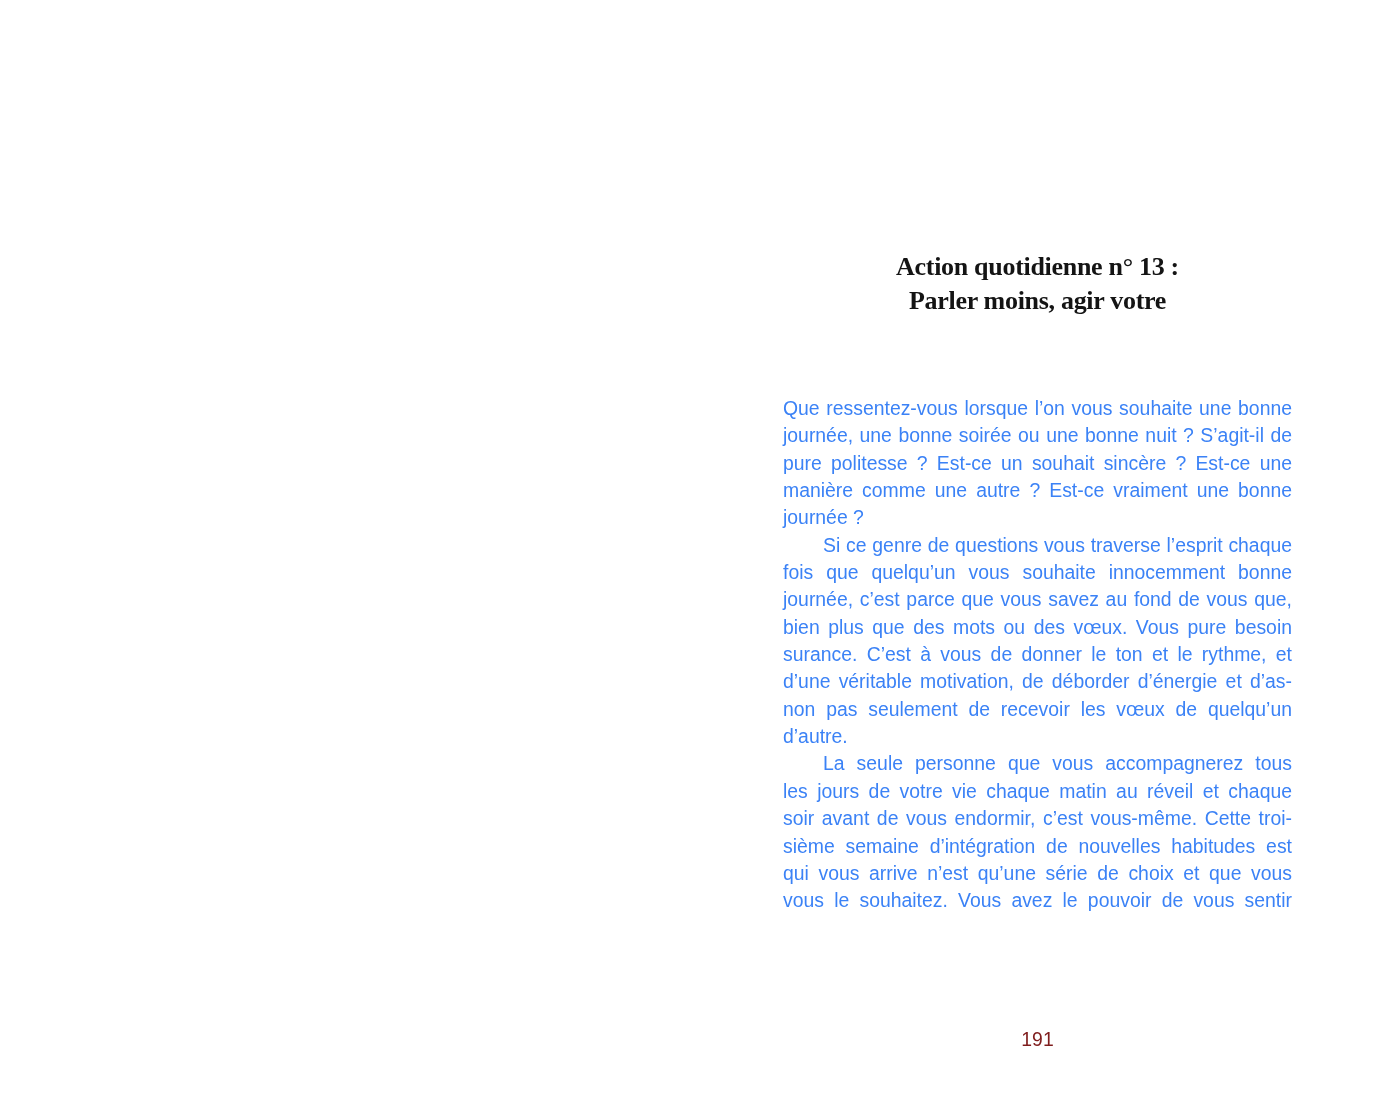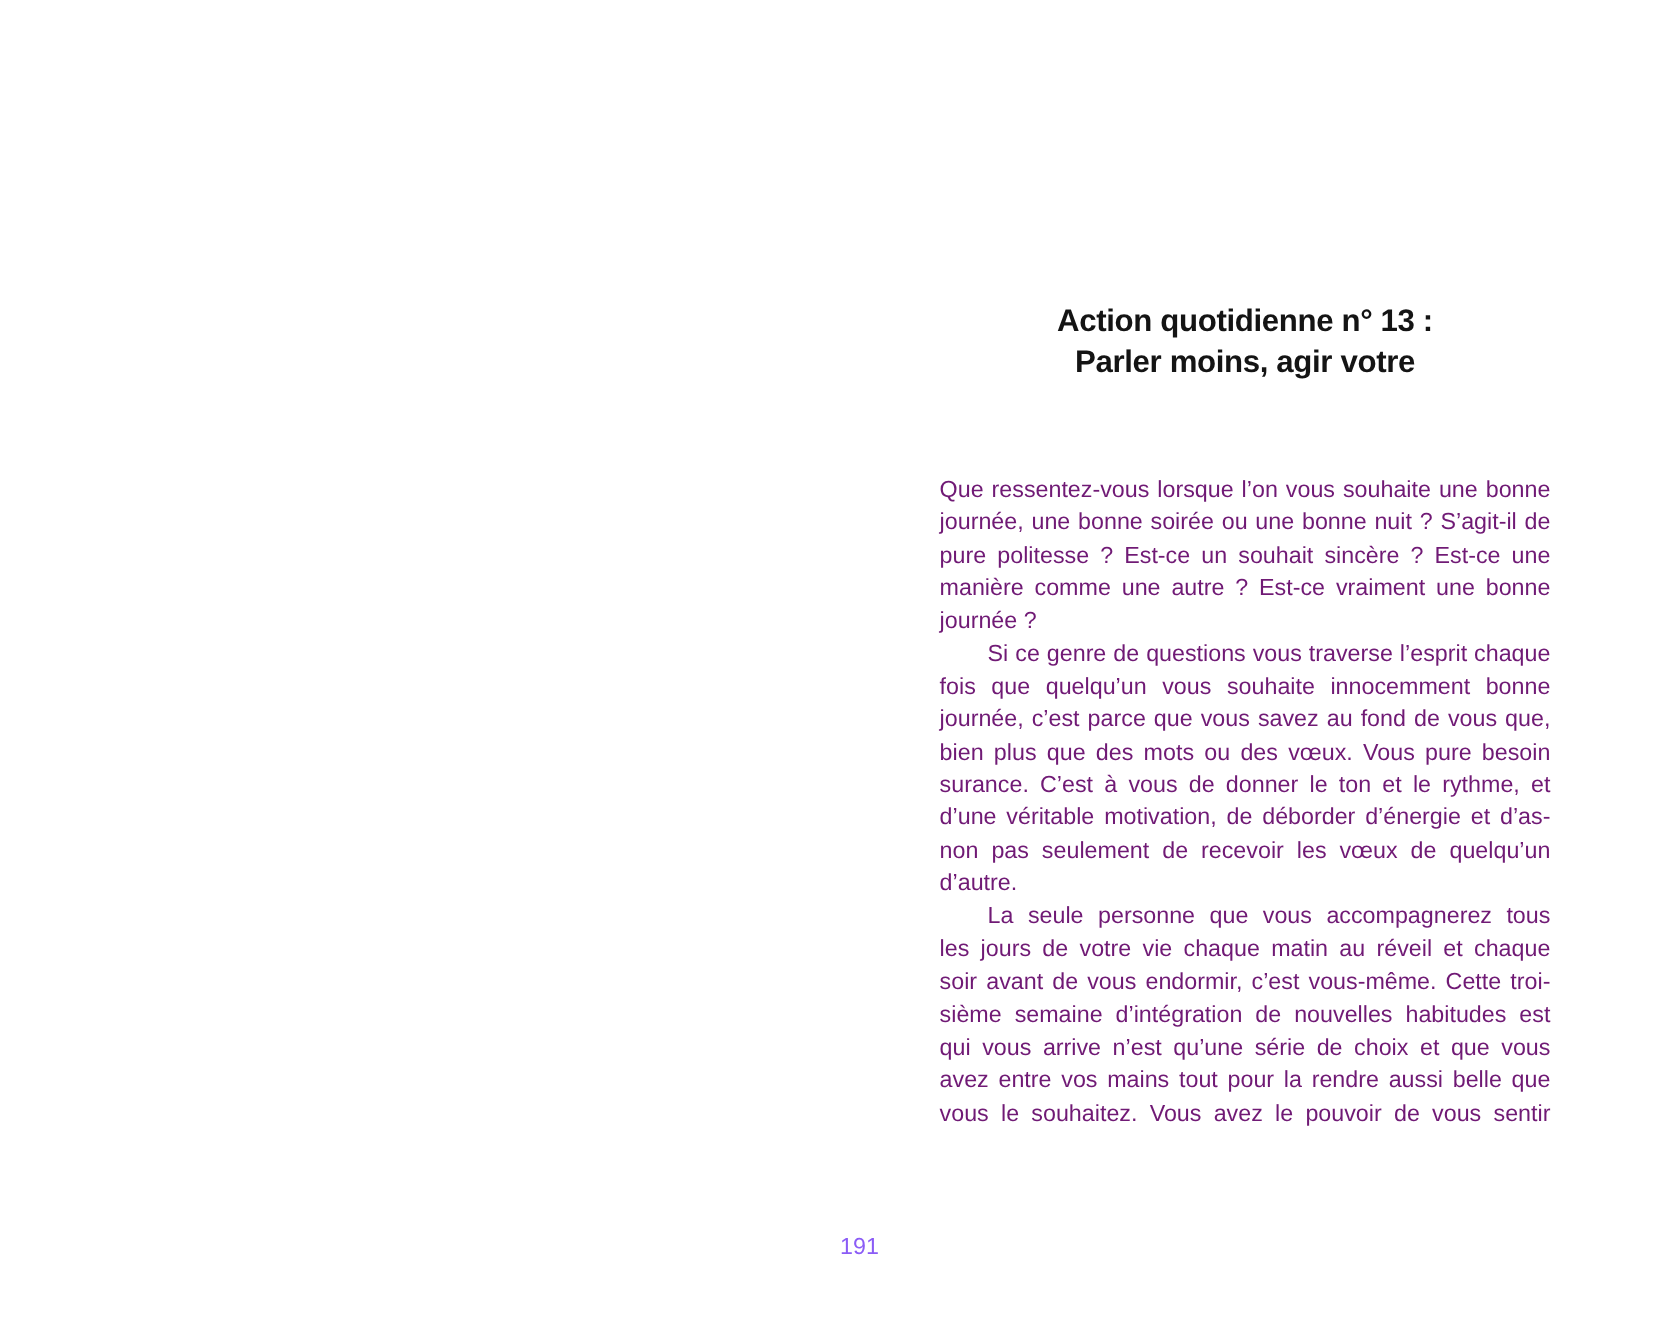--- a/index.html
+++ b/index.html
@@ -34,39 +34,39 @@
       height: 1115px;
       background: #ffffff;
     }
     .chapter-title {
       position: absolute;
       left: 83px;
       width: 509px;
       top: 250px;
       margin: 0;
       text-align: center;
-      font-family: Liberation Sans, sans-serif;
+      font-family: Liberation Serif, serif;
       font-weight: bold;
       font-size: 26px;
       line-height: 34px;
       color: #141414;
       letter-spacing: -0.3px;
     }
     .chapter-title span {
       display: block;
     }
     .body-text {
       position: absolute;
       left: 83px;
       width: 509px;
       top: 395px;
       font-family: "Liberation Sans", sans-serif;
       font-size: 19.4px;
       line-height: 27.35px;
-      color: #701a75;
+      color: #3b82f6;
     }
     .body-text p {
       margin: 0;
       text-align: justify;
       text-align-last: justify;
       hyphens: manual;
     }
     .body-text p .line {
       display: block;
       text-align: justify;
@@ -76,25 +76,25 @@
       text-align-last: left;
     }
     .body-text p .line.indent {
       text-indent: 40px;
     }
     .page-number {
       position: absolute;
       left: 0;
       width: 675px;
       top: 1026px;
-      text-align: left;
+      text-align: center;
       font-family: "Liberation Sans", sans-serif;
       font-size: 19.4px;
       line-height: 26px;
-      color: #8b5cf6;
+      color: #7f1d1d;
     }
   </style>
 </head>
 <body>
 
 <div class="spread">
   <div class="page-left"></div>
 
   <div class="page-right">
     <h1 class="chapter-title">
@@ -119,20 +119,19 @@
         <span class="line">d’une véritable motivation, de déborder d’énergie et d’as-</span>
         <span class="line">non pas seulement de recevoir les vœux de quelqu’un</span>
         <span class="line last">d’autre.</span>
       </p>
       <p>
         <span class="line indent">La seule personne que vous accompagnerez tous</span>
         <span class="line">les jours de votre vie chaque matin au réveil et chaque</span>
         <span class="line">soir avant de vous endormir, c’est vous-même. Cette troi-</span>
         <span class="line">sième semaine d’intégration de nouvelles habitudes est</span>
         <span class="line">qui vous arrive n’est qu’une série de choix et que vous</span>
-        <span class="line">avez entre vos mains tout pour la rendre aussi belle que</span>
         <span class="line">vous le souhaitez. Vous avez le pouvoir de vous sentir</span>
       </p>
     </div>
 
     <div class="page-number">191</div>
   </div>
 </div>
 
 </body></html>

